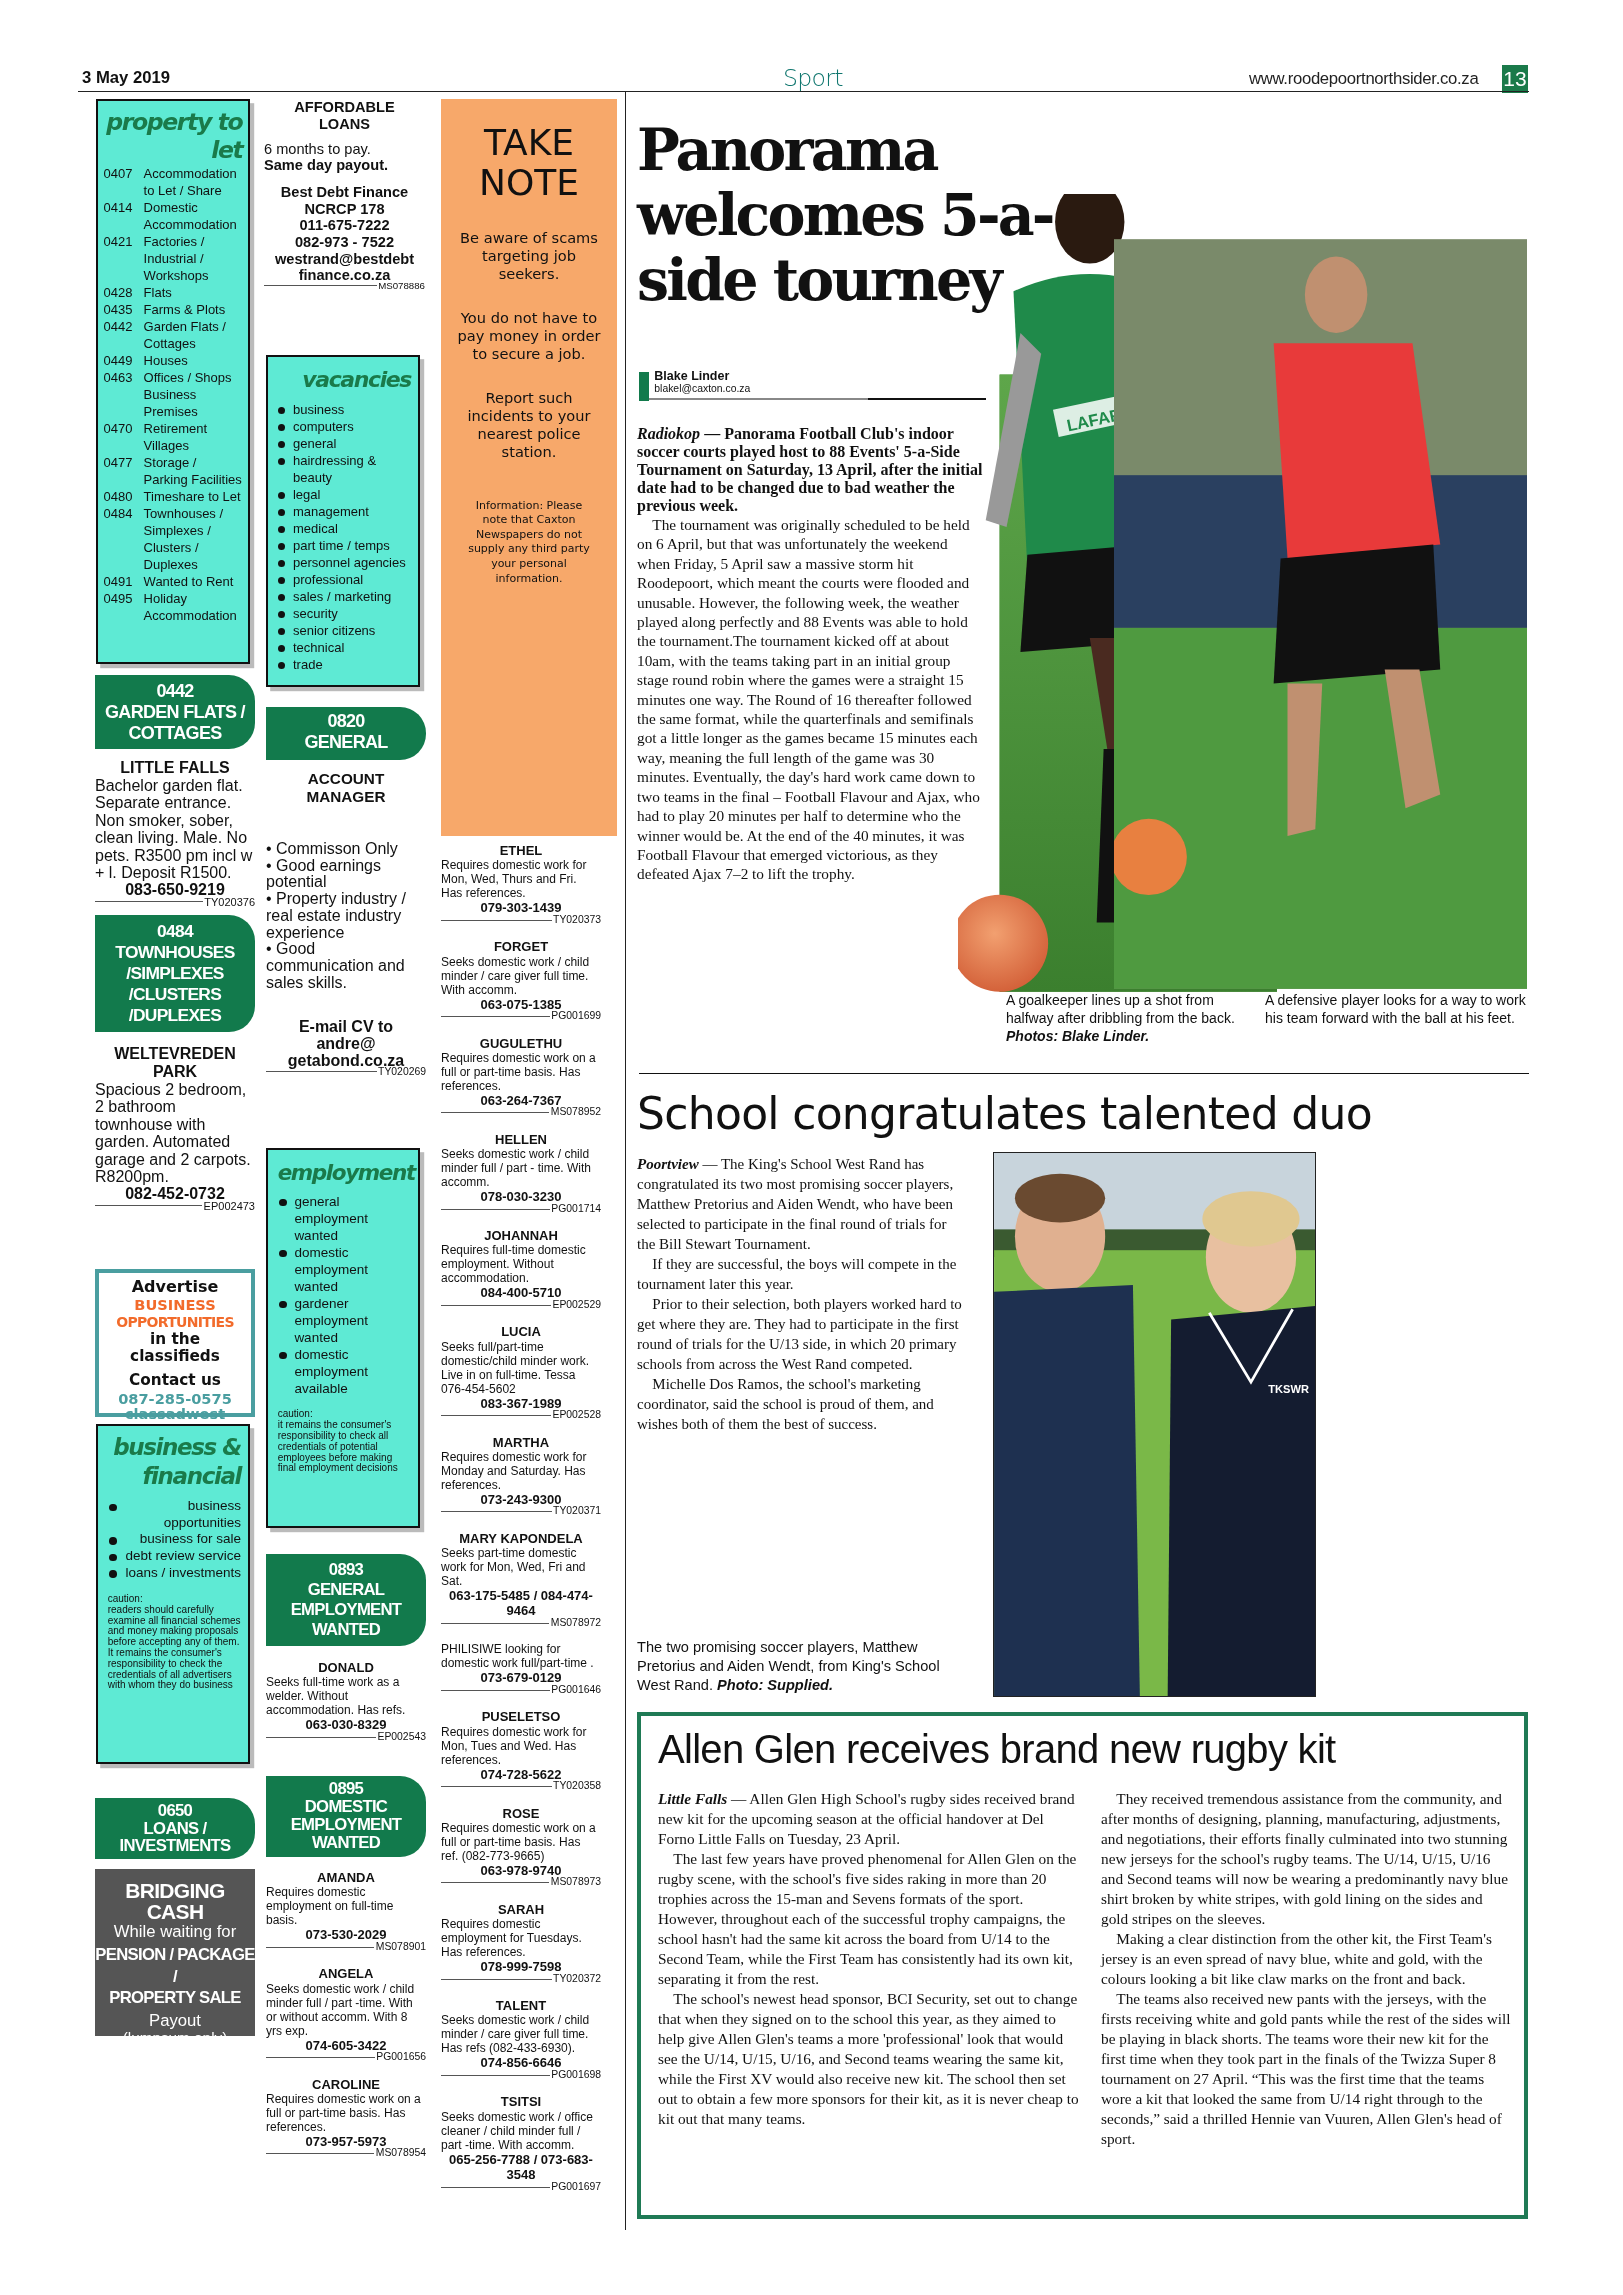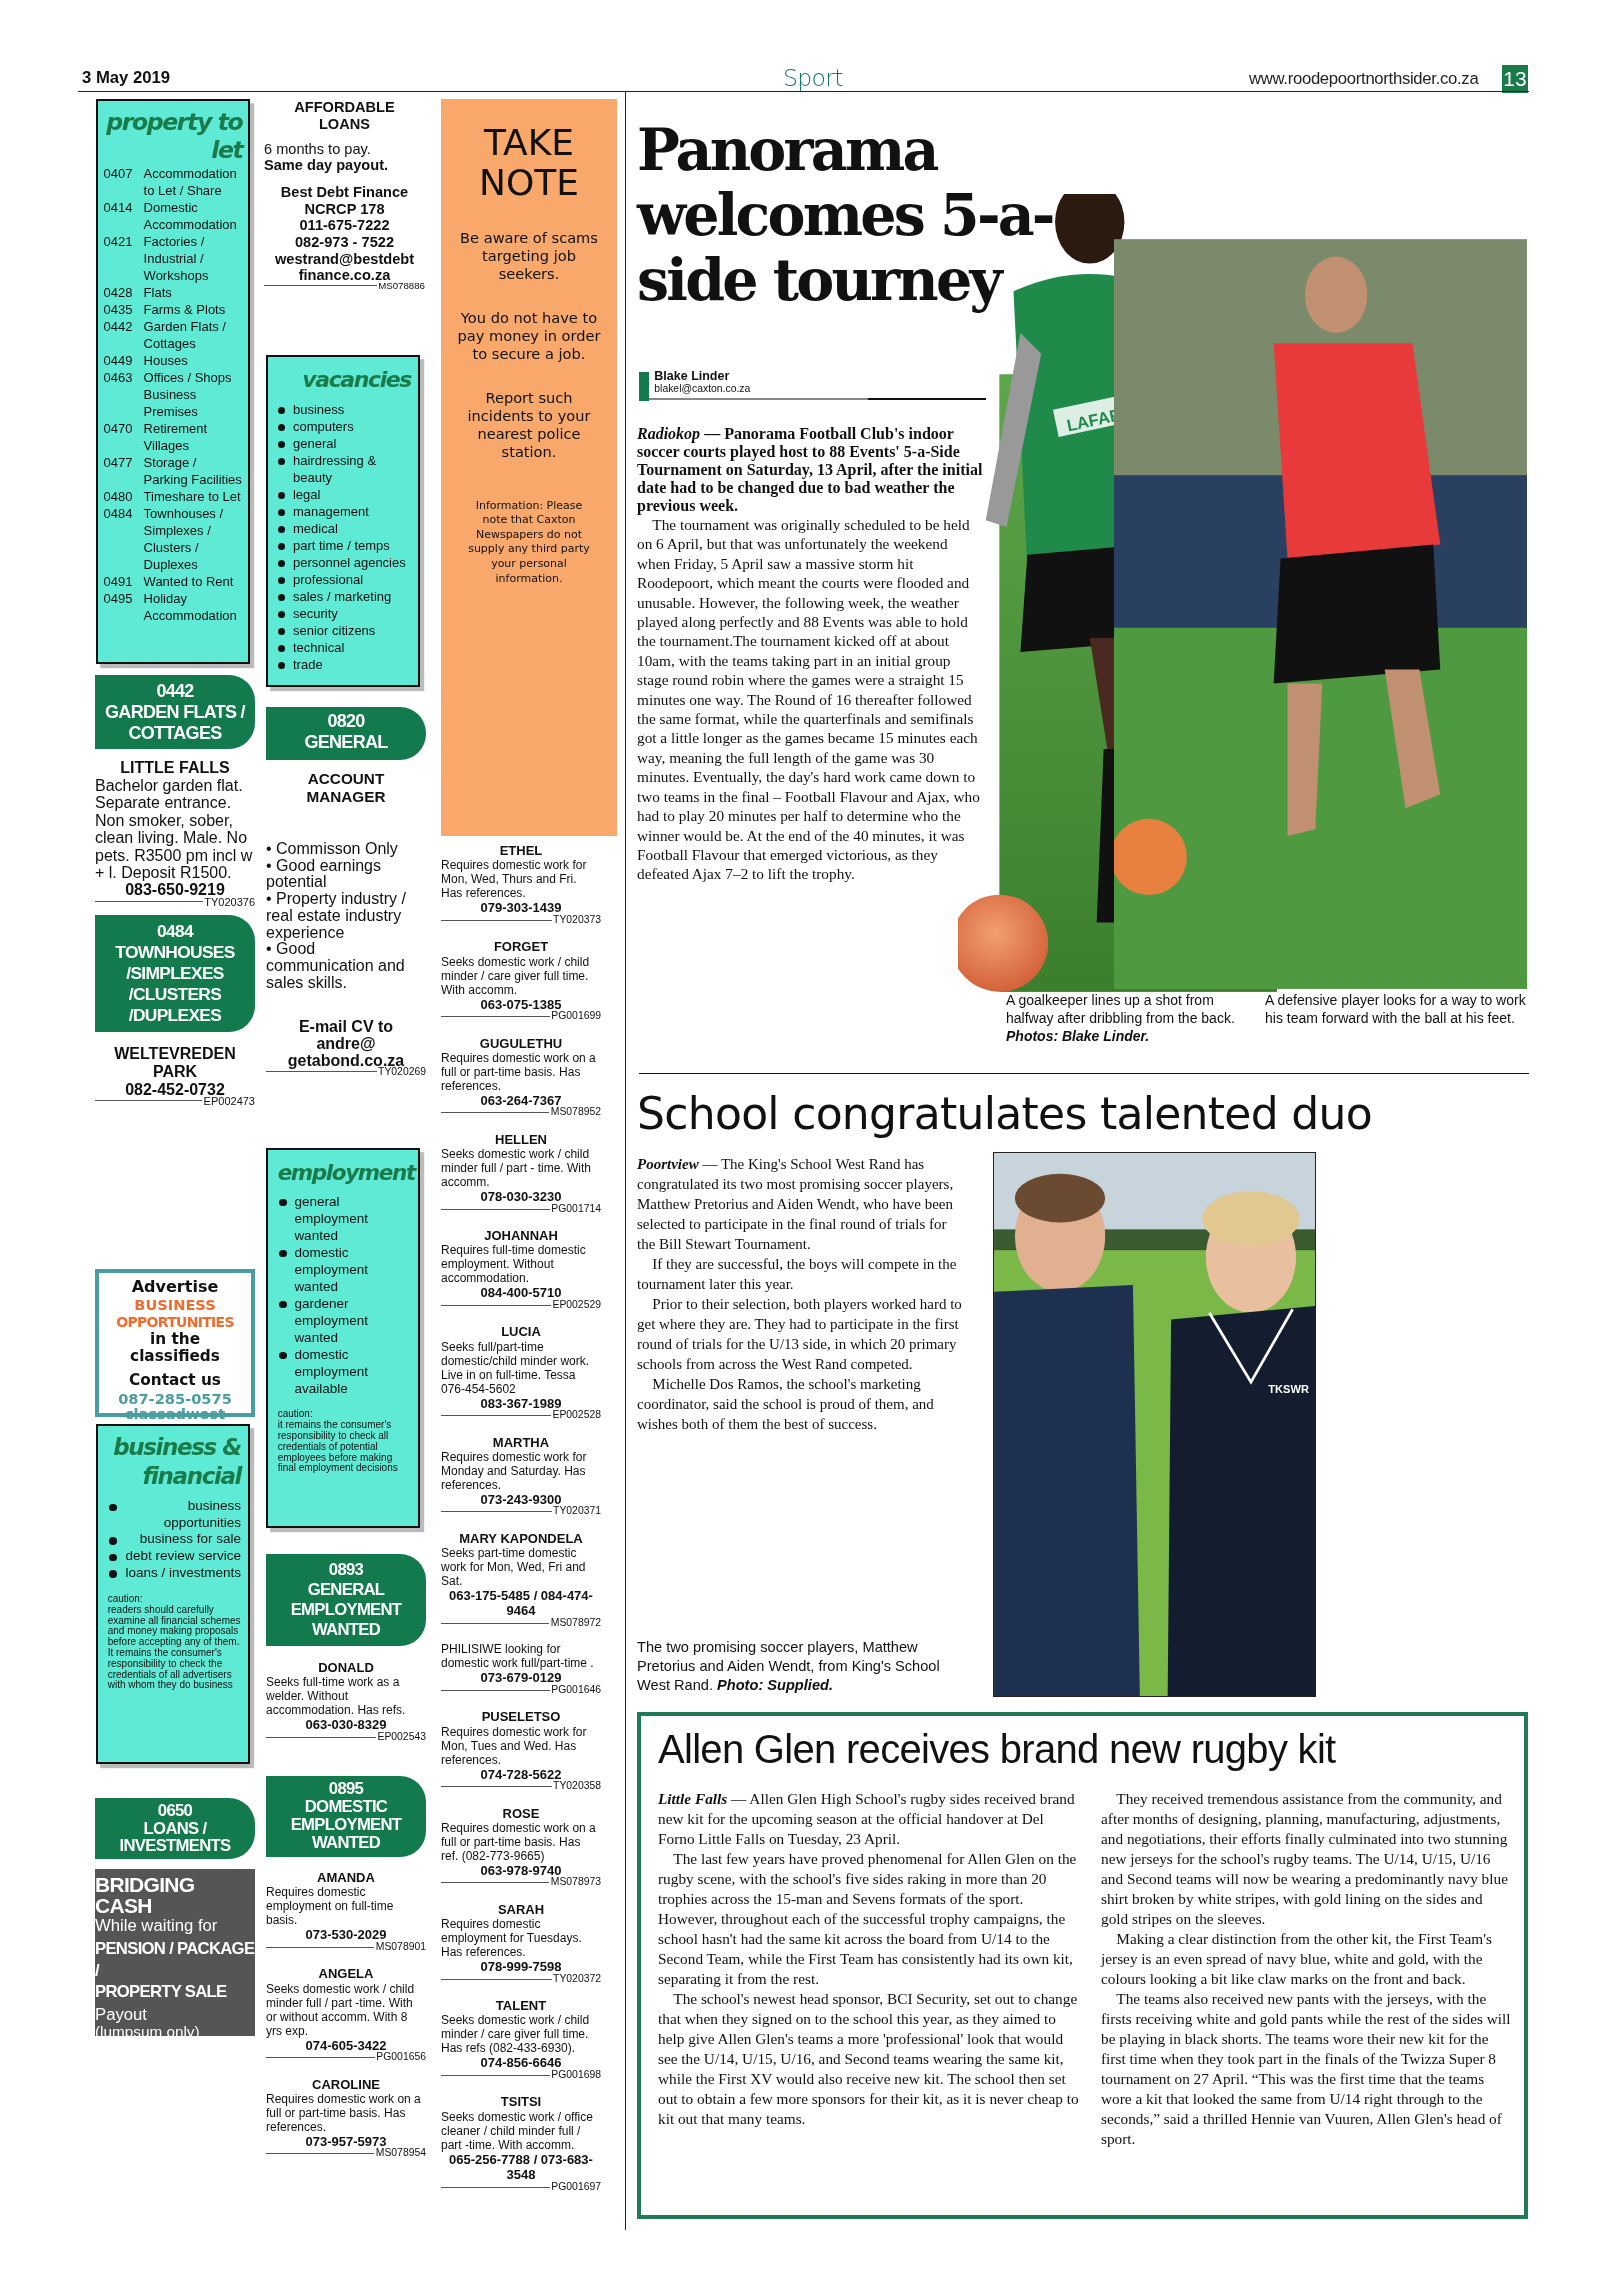--- a/index.html
+++ b/index.html
@@ -137,20 +137,21 @@
   <span style="font-size:17.4px; line-height:21px;">0484</span>
   <span style="font-size:17.4px; line-height:21px;">TOWNHOUSES</span>
   <span style="font-size:17.4px; line-height:21px;">/SIMPLEXES</span>
   <span style="font-size:17.4px; line-height:21px;">/CLUSTERS</span>
   <span style="font-size:17.4px; line-height:21px;">/DUPLEXES</span>
 </div>
 
 <div class="abs" style="left:95px; top:1045px; width:160px;">
   <div class="ad-title">WELTEVREDEN</div>
   <div class="ad-title">PARK</div>
+  <div class="ad-body">Spacious 2 bedroom, 2 bathroom townhouse with garden. Automated garage and 2 carpots. R8200pm.</div>
   <div class="ad-phone">082-452-0732</div>
   <div class="ref"><span>EP002473</span></div>
 </div>
 
 <div class="abs" style="left:95px; top:1269px; width:160px; height:148px; border:4.2px solid #4a9ea0; text-align:center; font-family:'DejaVu Sans', sans-serif; font-weight:bold; padding-top:4.2px;">
   <div style="font-size:16px; line-height:19px;">Advertise</div>
   <div style="font-size:14.6px; line-height:17.4px; color:#f26b2b;">BUSINESS</div>
   <div style="font-size:14px; line-height:17.4px; color:#f26b2b; letter-spacing:-0.7px;">OPPORTUNITIES</div>
   <div style="font-size:15.3px; line-height:17.4px;">in the</div>
   <div style="font-size:15.3px; line-height:17.4px;">classifieds</div>
@@ -176,21 +177,21 @@
     <div>readers should carefully examine all financial schemes and money making proposals before accepting any of them. It remains the consumer's responsibility to check the credentials of all advertisers with whom they do business</div>
   </div>
 </div>
 
 <div class="abs tab" style="left:95px; top:1798px; width:160px; height:61px; padding-top:4.2px;">
   <span style="font-size:16.7px; line-height:17.4px;">0650</span>
   <span style="font-size:16.7px; line-height:17.4px;">LOANS /</span>
   <span style="font-size:16.7px; line-height:17.4px;">INVESTMENTS</span>
 </div>
 
-<div class="abs" style="left:95px; top:1869px; width:160px; height:167px; background:#555; color:#fff; font-family:'Liberation Sans', sans-serif; padding-top:5px;">
+<div class="abs" style="left:95px; top:1869px; width:160px; height:167px; background:#555; color:#fff; text-align:center; font-family:'Liberation Sans', sans-serif; padding-top:11px;">
   <div style="font-size:21px; font-weight:bold; line-height:21px; letter-spacing:-0.7px;">BRIDGING CASH</div>
   <div style="font-size:16.7px; line-height:19.4px;">While waiting for</div>
   <div style="font-size:16.7px; font-weight:bold; line-height:22px; margin-top:2.8px; letter-spacing:-0.7px;">PENSION / PACKAGE /</div>
   <div style="font-size:16.7px; font-weight:bold; line-height:19.4px; letter-spacing:-0.7px;">PROPERTY SALE</div>
   <div style="font-size:16.7px; line-height:18px; margin-top:4.2px;">Payout</div>
   <div style="font-size:15.3px; line-height:16.7px;">(lumpsum only)</div>
   <div style="font-size:16.7px; line-height:15.3px; margin-top:4.2px;">KEMPTON</div>
   <div style="font-size:15.3px; line-height:11px;">011-394-6937</div>
   <div style="font-size:15.3px; line-height:12.5px;">081-562-0510</div>
 </div>

